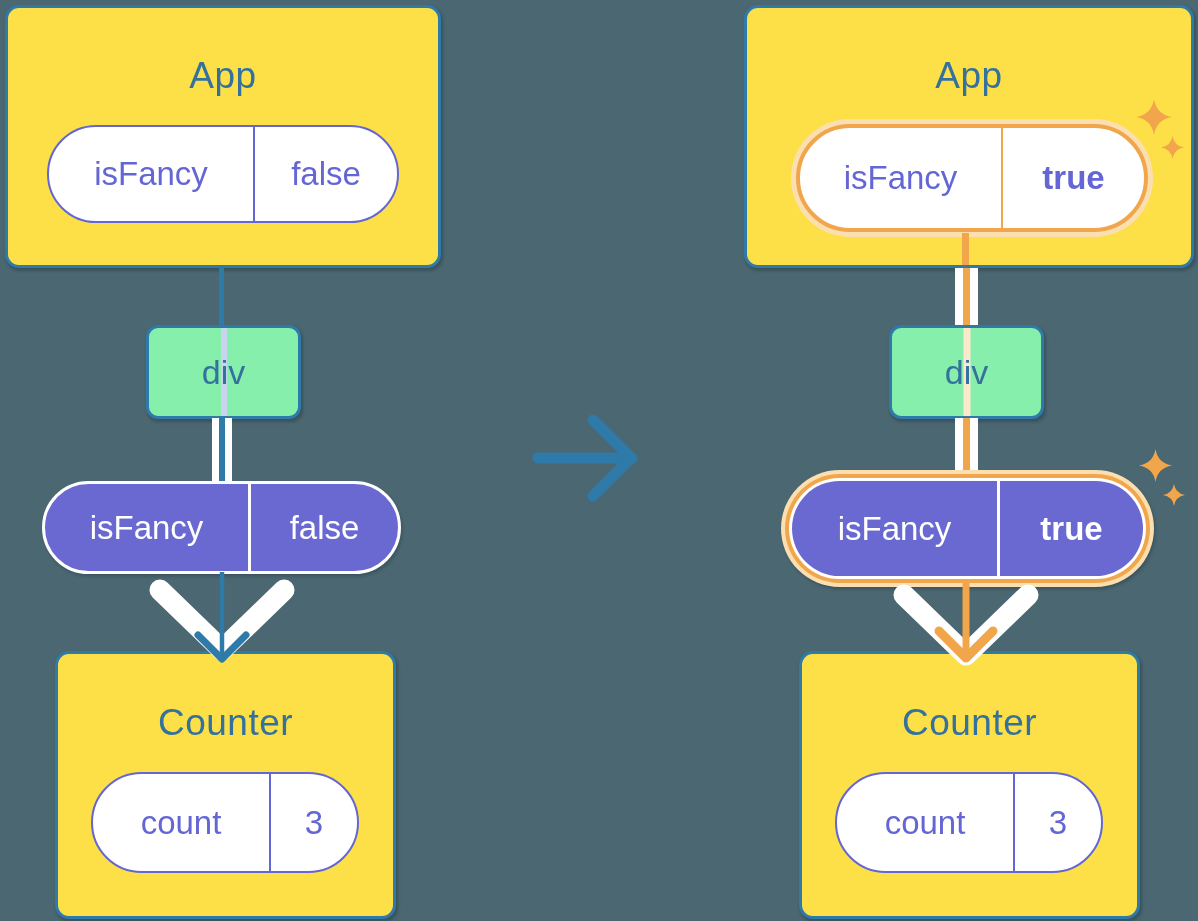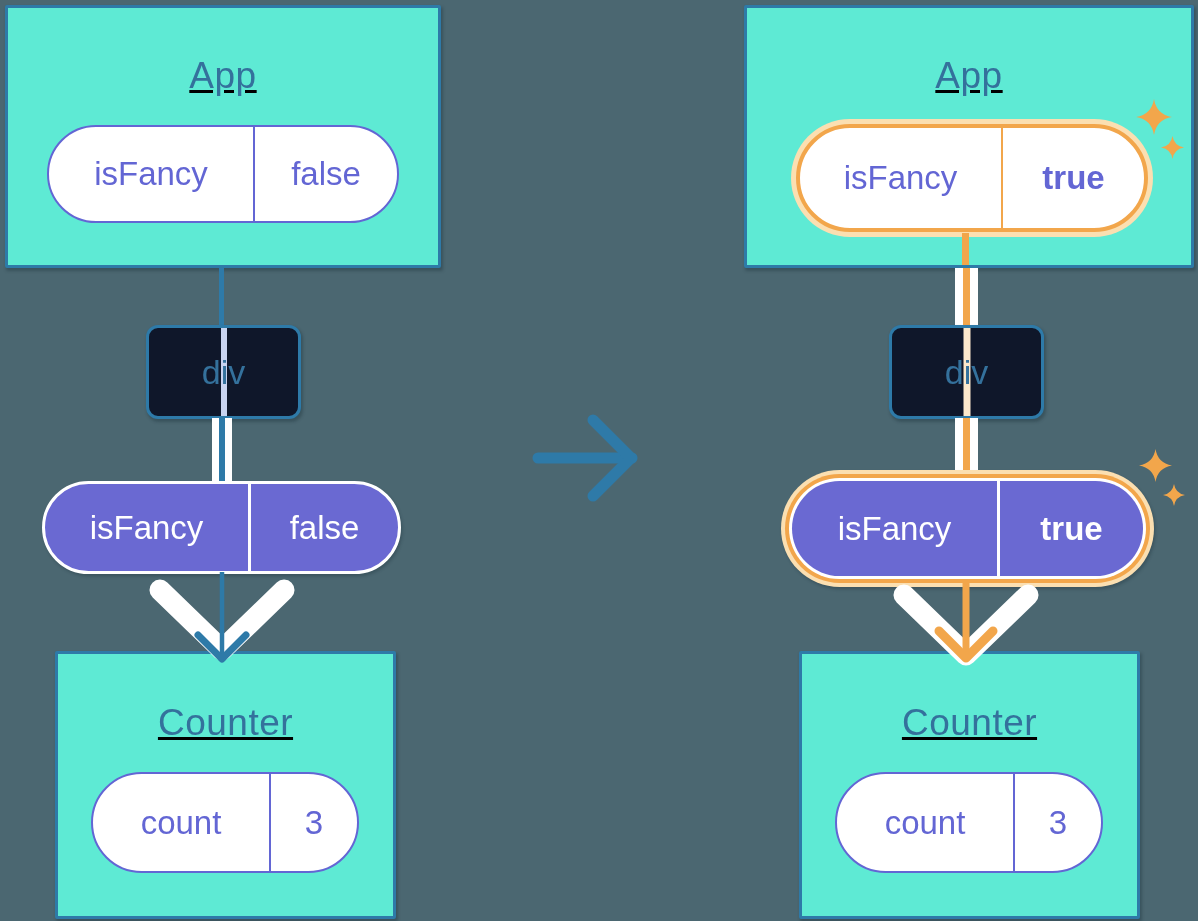--- a/index.html
+++ b/index.html
@@ -9,25 +9,24 @@
   }
   *{box-sizing:border-box;}
   .stage{
     position:relative;
     width:1198px;height:921px;
     background:#4B6771;
     overflow:hidden;
   }
   .card{
     position:absolute;
-    background:#5eead4;
+    background:#fde047;
     border:3.5px solid #2E7AA8;
-    border-radius:2px;
+    border-radius:14px;
     box-shadow:1.5px 2.5px 3px rgba(25,45,55,.35);
-    text-decoration:underline;
   }
   .card-title{
     text-align:center;
     font-size:37px;
     line-height:1;
     color:#34719C;
     font-weight:500;
     letter-spacing:.5px;
   }
   
@@ -94,21 +93,21 @@
     display:flex;overflow:hidden;
   }
   .ring-purple .cell{
     display:flex;align-items:center;justify-content:center;
     font-size:33px;color:#fff;
   }
   .ring-purple .cell.val{border-left:3px solid #fff;flex:1;}
   
   .node-card{
     position:absolute;
-    background:#0f172a;
+    background:#86efac;
     border:3px solid #2E7AA8;
     border-radius:12px;
     box-shadow:1.5px 2.5px 3px rgba(25,45,55,.35);
     overflow:hidden;
   }
   .pass-line{
     position:absolute;top:0;bottom:0;left:50%;
     transform:translateX(-50%);
     width:6px;
   }

